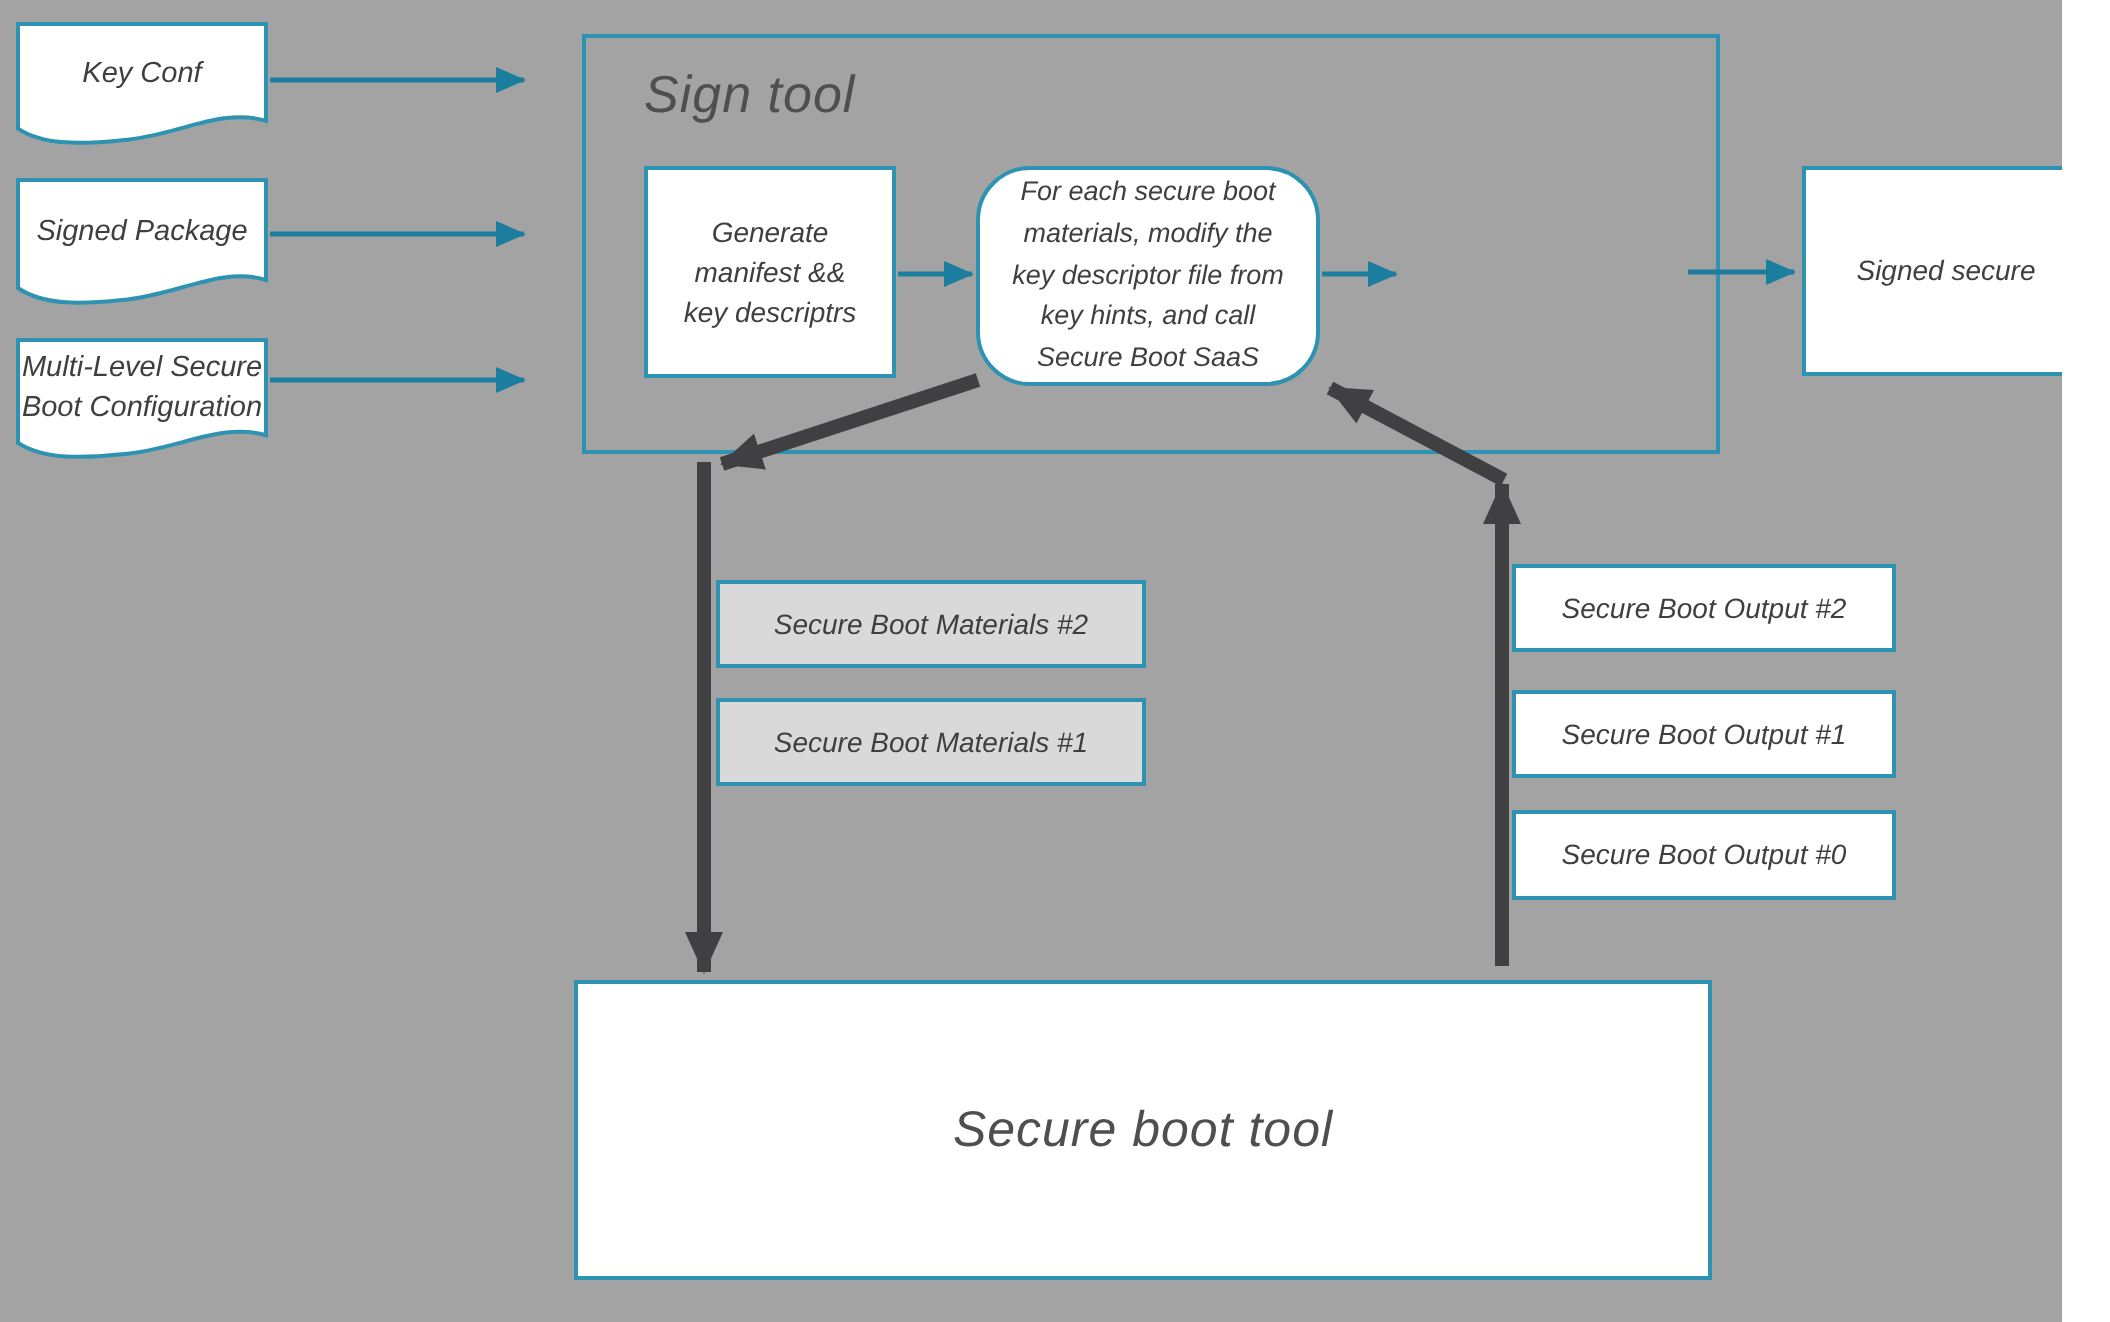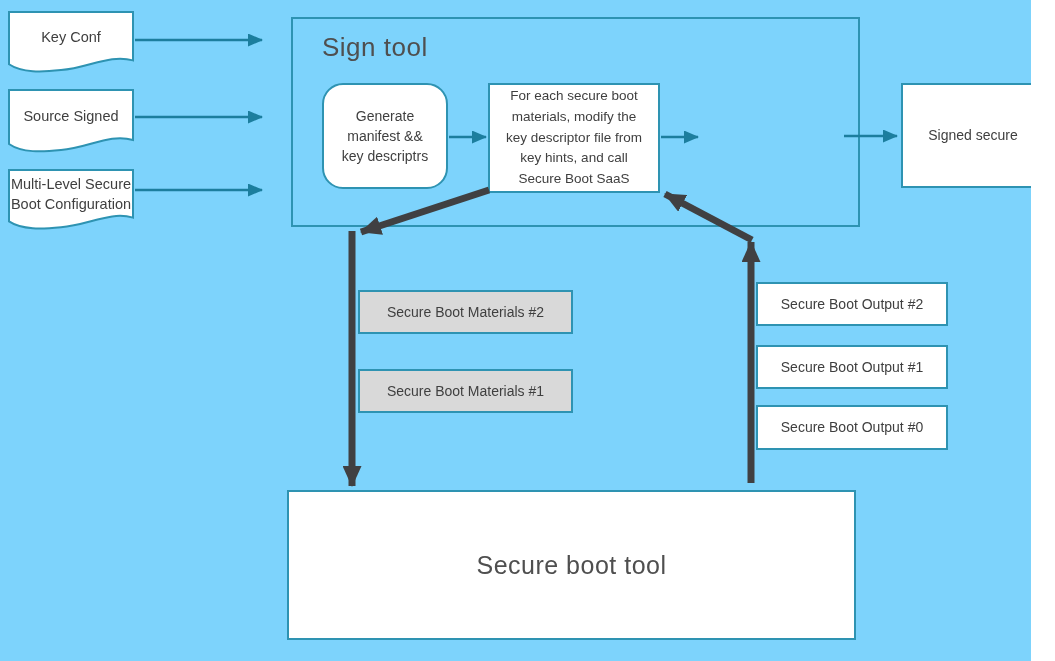--- a/index.html
+++ b/index.html
@@ -9,24 +9,25 @@
     --gray-fill: #D9D9D9;
     --text: #3F3F3F;
     --title: #4F4F4F;
   }
   * { margin: 0; padding: 0; box-sizing: border-box; }
   html, body { background: #ffffff; }
   .canvas {
     position: relative;
     width: 1031px;
     height: 661px;
-    background: #7dd3fc;
+    background: #a3a3a3;
     font-family: "Liberation Sans", sans-serif;
     color: var(--text);
     overflow: hidden;
+    font-style: italic;
   }
   .box {
     position: absolute;
     border: 2px solid var(--teal-border);
     background: #ffffff;
     display: flex;
     align-items: center;
     justify-content: center;
     text-align: center;
     font-size: 14px;
@@ -39,21 +40,21 @@
     background: transparent;
   }
   .big-title {
     position: absolute;
     font-size: 26px;
     color: var(--title);
     letter-spacing: 0.5px;
     white-space: nowrap;
   }
   .step-generate { padding: 0 13px; }
-  .step-foreach  { padding: 0 10px; font-size: 13.5px; line-height: 1.55; }
+  .step-foreach  { padding: 0 10px; font-size: 13.5px; line-height: 1.55; border-radius: 27px; }
   .mat-box  { background: var(--gray-fill); }
   .out-box  { background: #ffffff; }
   .doc { position: absolute; }
   .doc svg {
     position: absolute;
     left: 0; top: 0; width: 100%; height: 100%;
     overflow: visible;
   }
   .doc svg path {
     fill: #ffffff;
@@ -94,50 +95,50 @@
     <svg viewBox="0 0 126 64" preserveAspectRatio="none">
       <path d="M1,1 H125 V51 C102,44 80,59 53,61 C34,63 14,64 1,55 Z"></path>
     </svg>
     <div class="doc-label">Key Conf</div>
   </div>
 
   <div class="doc" style="left:8px; top:89px; width:126px; height:64px;">
     <svg viewBox="0 0 126 64" preserveAspectRatio="none">
       <path d="M1,1 H125 V51 C102,44 80,59 53,61 C34,63 14,64 1,55 Z"></path>
     </svg>
-    <div class="doc-label">Source Signed</div>
+    <div class="doc-label">Signed Package</div>
   </div>
 
   <div class="doc" style="left:8px; top:169px; width:126px; height:61px;">
     <svg viewBox="0 0 126 64" preserveAspectRatio="none">
       <path d="M1,1 H125 V51 C102,44 80,59 53,61 C34,63 14,64 1,55 Z"></path>
     </svg>
     <div class="doc-label">Multi-Level Secure Boot Configuration</div>
   </div>
 
   <div class="container-box" style="left:291px; top:17px; width:569px; height:210px;"></div>
   <div class="big-title" style="left:322px; top:32px;">Sign tool</div>
 
-  <div class="box step-generate" style="left:322px; top:83px; width:126px; height:106px;border-radius:21px;">
+  <div class="box step-generate" style="left:322px; top:83px; width:126px; height:106px;">
     <span>Generate manifest &amp;&amp; key descriptrs</span>
   </div>
 
   <div class="box step-foreach" style="left:488px; top:83px; width:172px; height:110px;">
     <span>For each secure boot materials, modify the key descriptor file from key hints, and call Secure Boot SaaS</span>
   </div>
 
 
   <div class="box" style="left:901px; top:83px; width:144px; height:105px;">
     <span>Signed secure</span>
   </div>
 
   <div class="box mat-box" style="left:358px; top:290px; width:215px; height:44px;">
     <span>Secure Boot Materials #2</span>
   </div>
-  <div class="box mat-box" style="left:358px; top:349px; width:215px; height:44px;margin-top:20px;">
+  <div class="box mat-box" style="left:358px; top:349px; width:215px; height:44px;">
     <span>Secure Boot Materials #1</span>
   </div>
 
   <div class="box out-box" style="left:756px; top:282px; width:192px; height:44px;">
     <span>Secure Boot Output #2</span>
   </div>
   <div class="box out-box" style="left:756px; top:345px; width:192px; height:44px;">
     <span>Secure Boot Output #1</span>
   </div>
   <div class="box out-box" style="left:756px; top:405px; width:192px; height:45px;align-items:center;">

